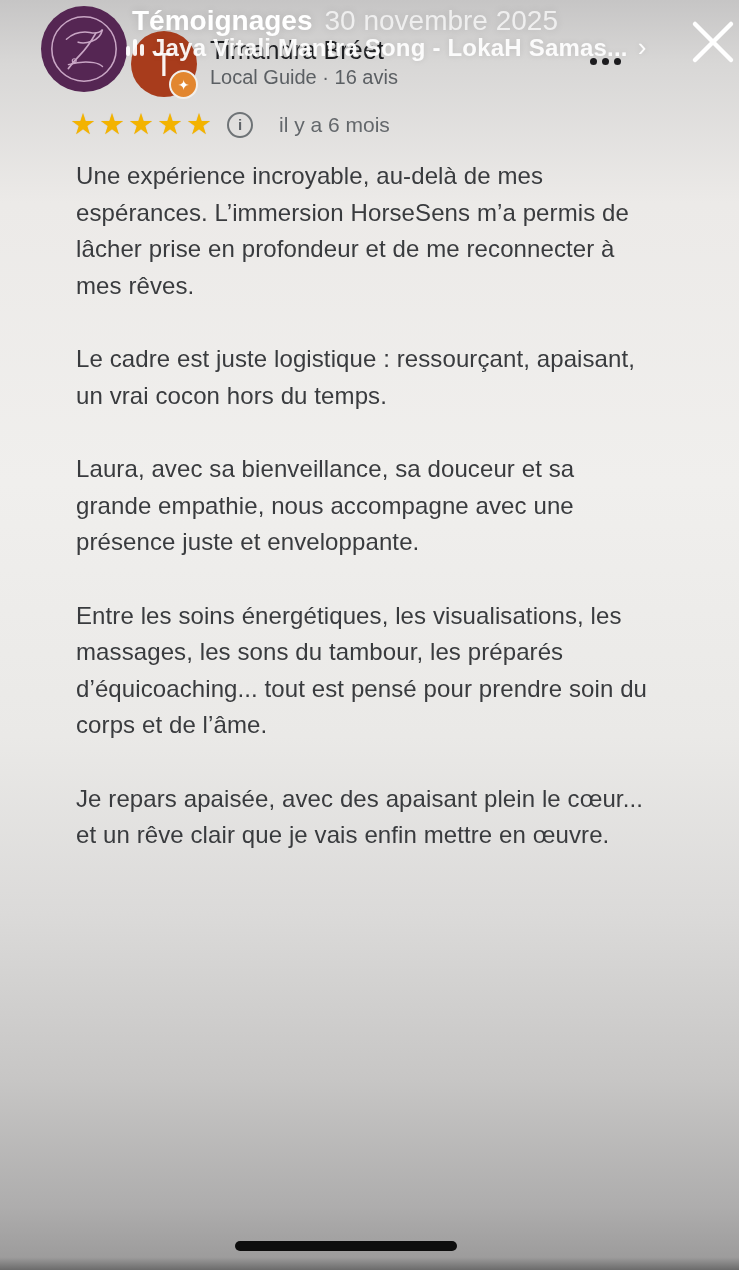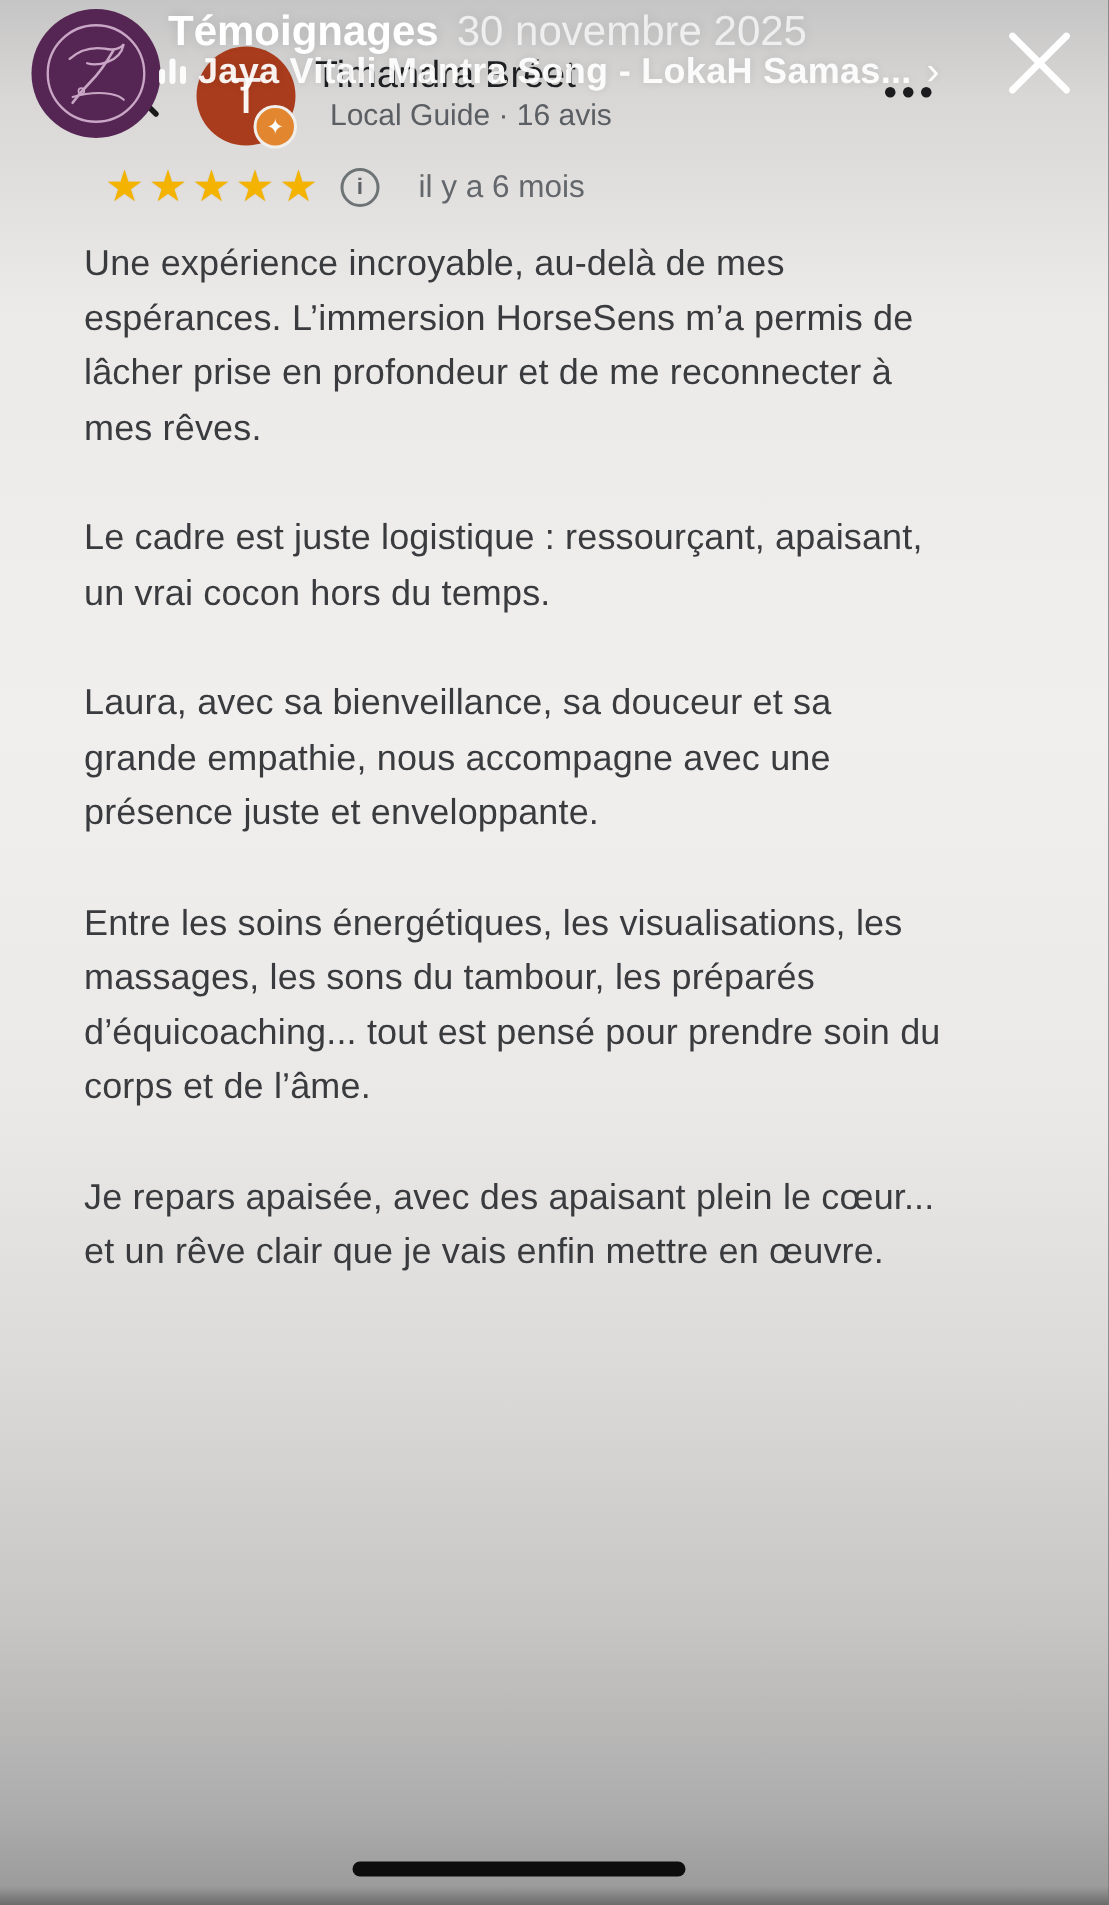--- a/index.html
+++ b/index.html
@@ -22,46 +22,46 @@
   .lg-badge{
     position:absolute;left:38px;top:39px;width:25px;height:25px;border-radius:50%;
     background:#e2862f;border:2px solid #f1efec;display:flex;align-items:center;justify-content:center;
     color:#fff;font-size:14px;line-height:1;font-family:"DejaVu Sans",sans-serif;
   }
   .reviewer-name{
     position:absolute;left:210px;top:36px;font-size:25px;font-weight:400;color:#1f2023;
     letter-spacing:.2px;white-space:nowrap;
   }
   .reviewer-sub{
-    position:absolute;left:220px;top:66px;font-size:20px;color:#5b5f63;white-space:nowrap;
+    position:absolute;left:210px;top:66px;font-size:20px;color:#5b5f63;white-space:nowrap;
   }
   .menu-dots{position:absolute;left:590px;top:58px;display:flex;gap:5px;cursor:pointer;}
   .menu-dots i{width:7px;height:7px;border-radius:50%;background:#1c1c1e;}
   .stars-row{position:absolute;left:70px;top:110px;display:flex;align-items:center;}
   .stars{
     font-family:"DejaVu Sans",sans-serif;font-size:29px;color:#f3b300;
     letter-spacing:3px;line-height:1;text-shadow:0 0 1px rgba(180,120,0,.25);
   }
   .info-icon{
     margin-left:12px;width:22px;height:22px;border-radius:50%;border:2.5px solid #6e7control376;
     border:2.5px solid #6e7376;display:flex;align-items:center;justify-content:center;
     color:#5f6368;font-size:15px;font-weight:600;cursor:pointer;
   }
   .time-ago{margin-left:26px;font-size:21px;color:#63676b;}
-  .review-body{position:absolute;left:56px;top:158px;width:575px;}
+  .review-body{position:absolute;left:76px;top:158px;width:575px;}
   .review-body p{
     margin:0 0 37px 0;font-size:24px;line-height:36.5px;color:#393b3e;
     letter-spacing:.1px;
   }
   .home-bar{
     position:absolute;left:235px;top:1241px;width:222px;height:10px;border-radius:6px;
     background:#0d0d0d;
   }
   
-  .story-layer{position:absolute;inset:0;z-index:2;pointer-events:none;}
+  .story-layer{position:absolute;inset:0;z-index:2;pointer-events:none;margin-left:20px;}
   .story-layer .hit{pointer-events:auto;}
   .story-avatar{
     position:absolute;left:21px;top:6px;width:86px;height:86px;border-radius:50%;
     background:#552653;display:flex;align-items:center;justify-content:center;cursor:pointer;
   }
   .story-avatar svg{width:78px;height:78px;}
   .story-title-row{
     position:absolute;left:112px;top:5px;white-space:nowrap;
     text-shadow:0 0 8px rgba(0,0,0,.12);
   }

